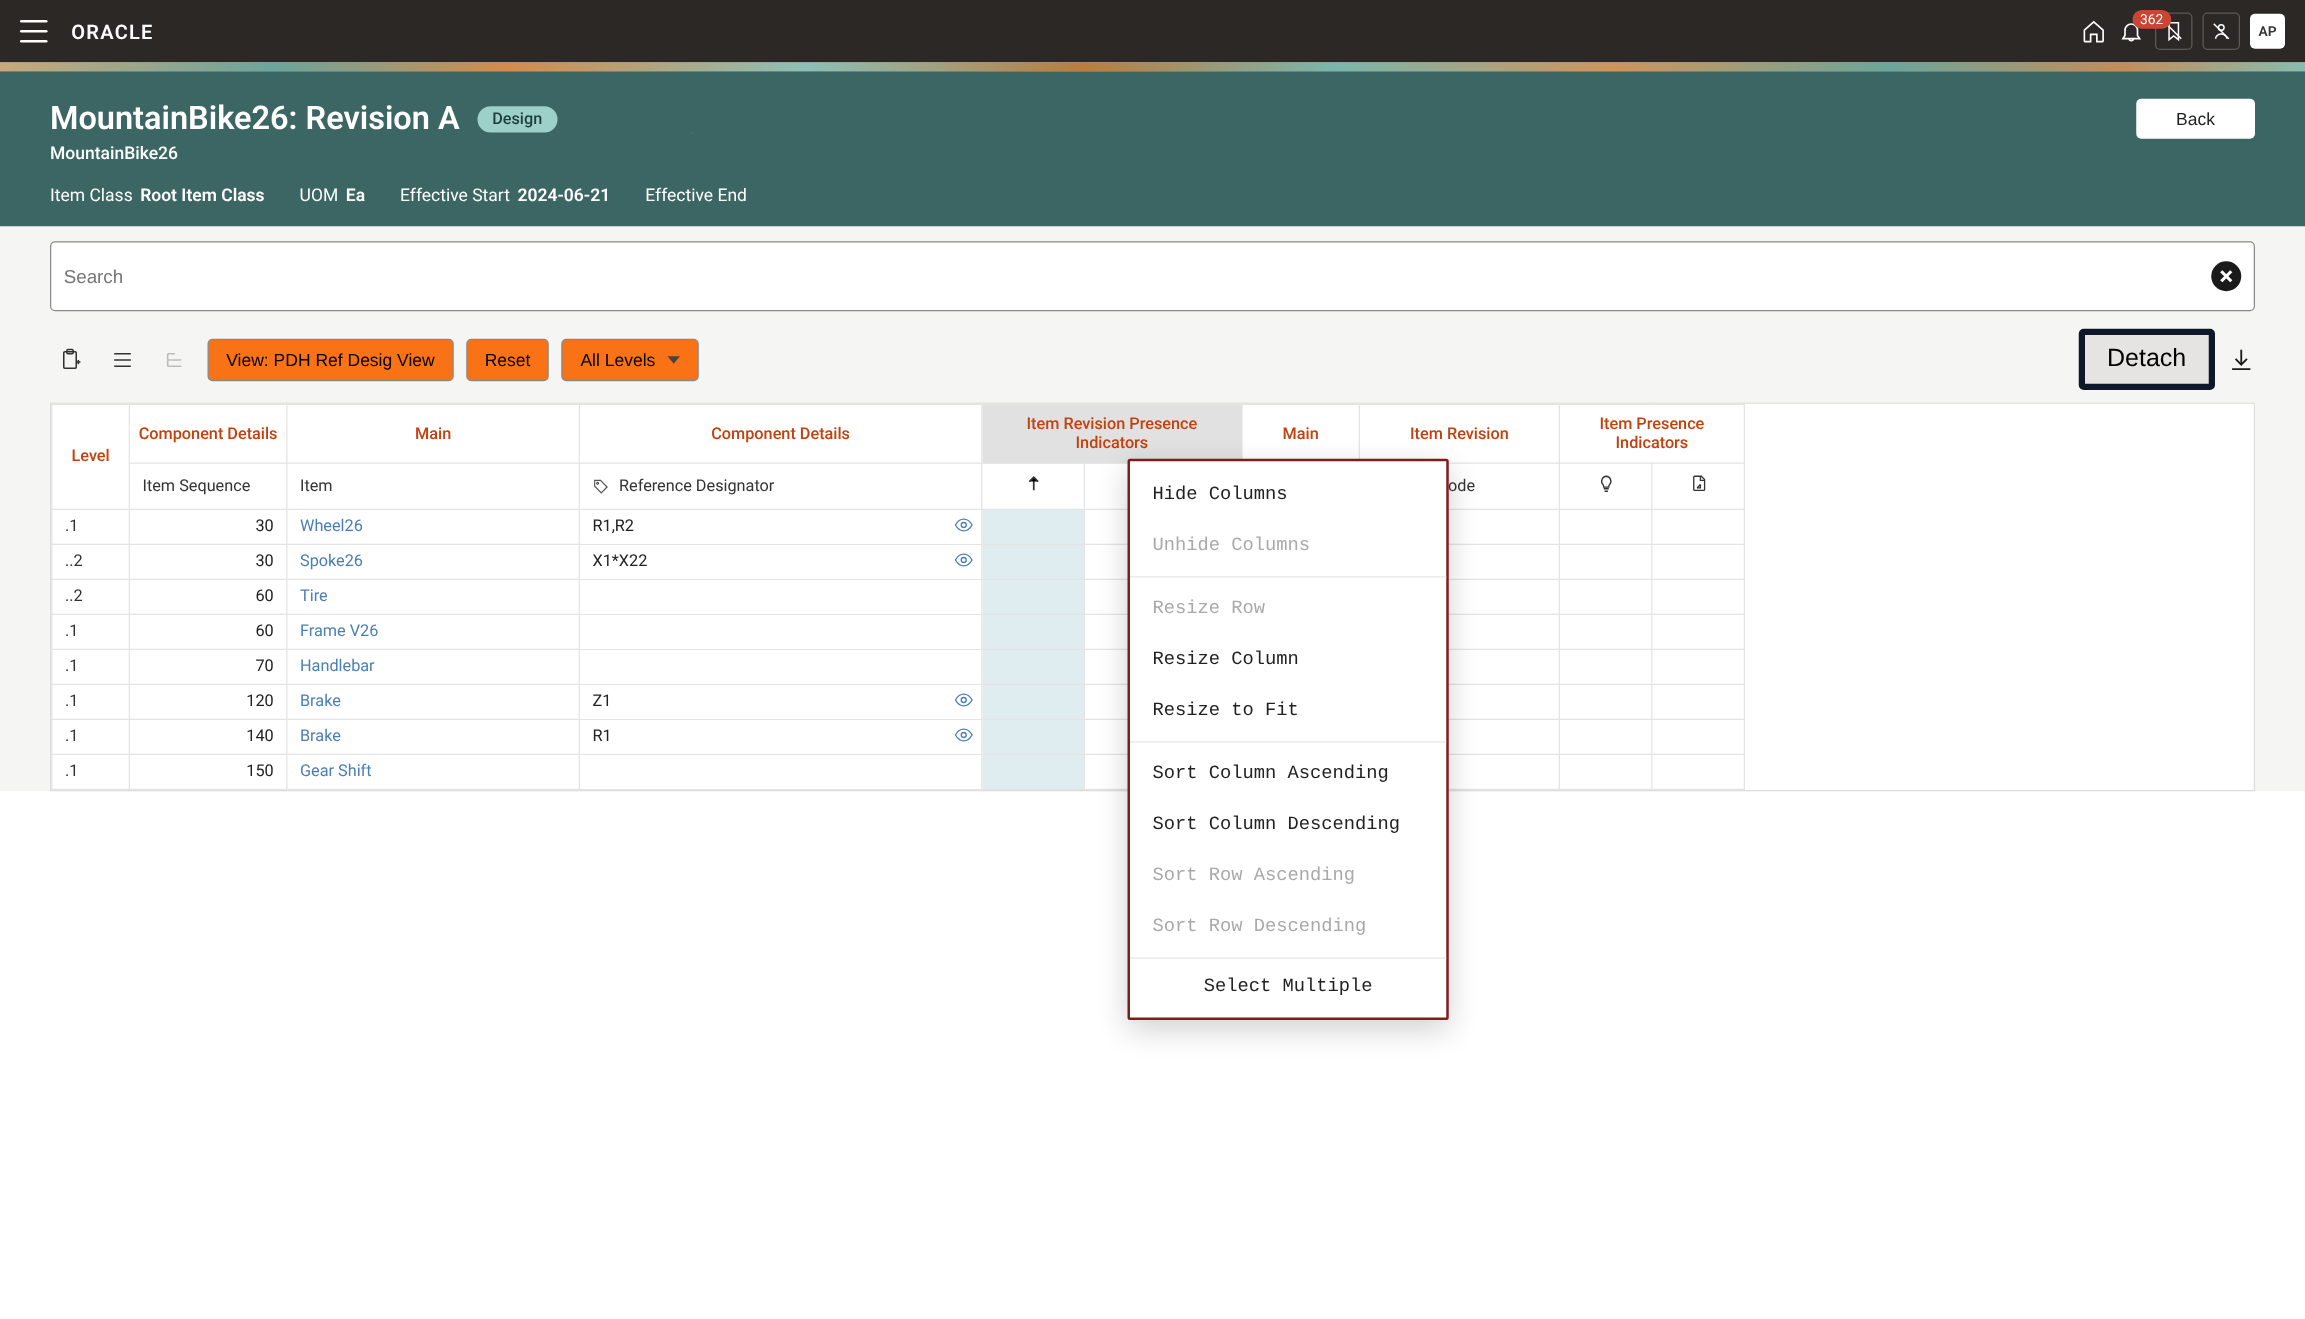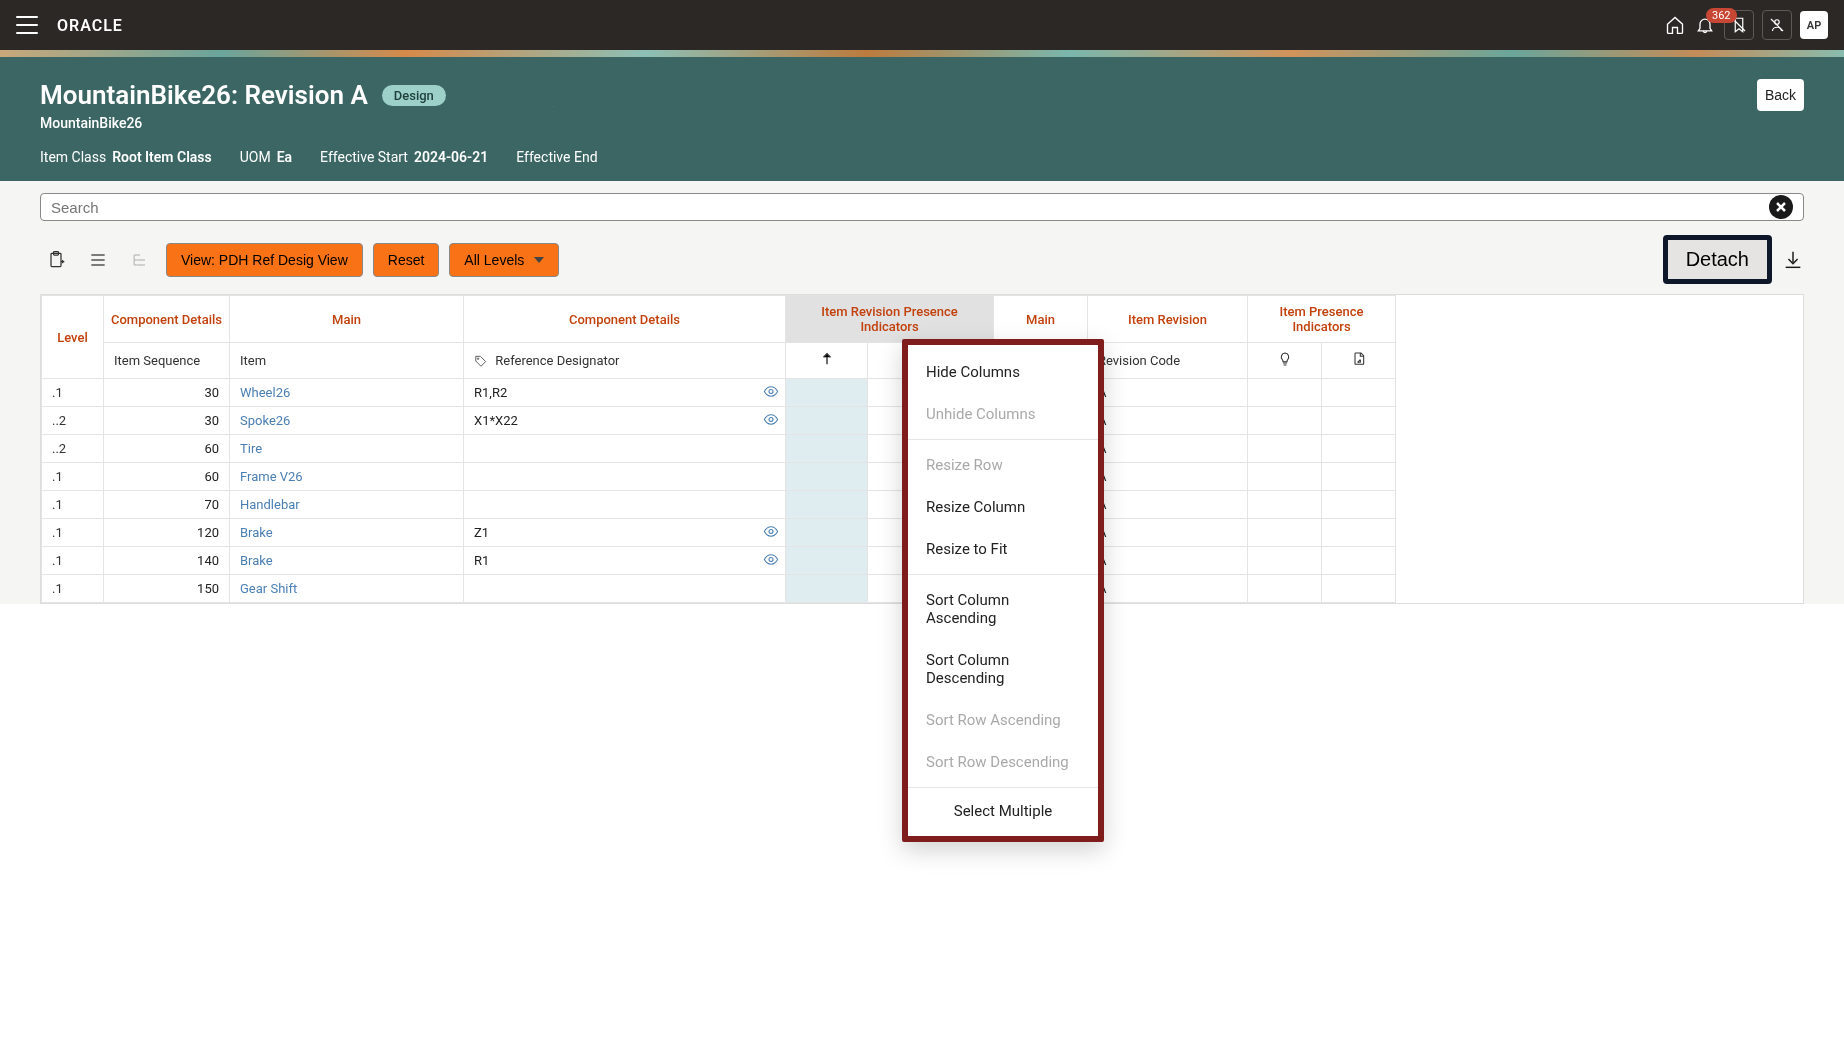--- a/index.html
+++ b/index.html
@@ -21,31 +21,31 @@
   .nav-right { display:flex; align-items:center; gap:8px;}
 
   
   .deco-strip { height: 7px; background: linear-gradient(90deg,#c9a87a 0%,#6aa59c 12%,#d68a4a 22%,#8cc0b6 35%,#bc7b3d 47%,#7ab7ad 58%,#d1935a 70%,#6aa69b 82%,#c48c58 92%,#88bcae 100%); }
 
   
   .page-header { background:#3b6663; background-image: radial-gradient(circle at 30% 40%, rgba(255,255,255,0.04) 0, rgba(255,255,255,0.04) 1px, transparent 1px); padding: 22px 40px 16px; color:#fff; position:relative;}
   .title-row { display:flex; align-items:center; gap:14px;}
   .title-text { font-size:26px; font-weight:600;}
   .design-chip { background:#9dd0c8; color:#1d3e3a; font-size:13px; padding:3px 12px; border-radius:12px; font-weight:500;}
-  .back-btn { margin-left:auto; background:#fff; color:#222; border:none; border-radius:4px; padding:8px 8px; font-size:14px; cursor:pointer;}
+  .back-btn { margin-left:auto; background:#fff; color:#222; border:none; border-radius:4px; padding:8px 32px; font-size:14px; cursor:pointer;}
   .subtitle { font-size:14px; margin-top:4px; font-weight:500;}
   .meta-row { display:flex; gap:28px; margin-top:18px; font-size:14px;}
   .meta-kv { display:flex; gap:6px;}
   .meta-k {}
   .meta-v { font-weight:600;}
 
   
   .body-wrap { padding: 12px 40px 0; background:#f5f5f3;}
   
-  .search-bar { display:flex; align-items:center; border:1px solid #8a8a88; border-radius:4px; background:#fff; height:28px; padding:0 10px;}
+  .search-bar { display:flex; align-items:center; border:1px solid #8a8a88; border-radius:4px; background:#fff; height:56px; padding:0 10px;}
   .search-bar input { flex:1; border:none; outline:none; font-size:15px; color:#555; background:transparent;}
   .clear-btn { width:24px; height:24px; border-radius:50%; background:#1a1a1a; display:flex; align-items:center; justify-content:center; cursor:pointer;}
   .clear-btn svg { width:12px; height:12px; stroke:#fff; stroke-width:2.5; }
 
   
   .toolbar { display:flex; align-items:center; gap:10px; margin:14px 0 10px;}
   .tool-icon-btn { width:32px; height:34px; display:flex; align-items:center; justify-content:center; cursor:pointer; border-radius:4px;}
   .tool-icon-btn svg { width:20px; height:20px; stroke:#333; fill:none; stroke-width:1.5;}
   .tool-icon-btn.disabled svg { stroke:#bbb; }
   .btn { border:1px solid #888; background:#f97316; border-radius:4px; padding:8px 14px; font-size:14px; cursor:pointer; display:flex; align-items:center; gap:8px;}
@@ -74,21 +74,21 @@
   tr.data-row td.level-cell { color:#333; padding-left:10px; }
   .eye-icon { width:16px; height:16px; stroke:#4b7fb3; fill:none; stroke-width:1.6;}
   td.ref-cell { position:relative;}
   td.ref-cell .eye-wrap { position:absolute; right:6px; top:50%; transform:translateY(-50%);}
   td.shaded { background:#e0edf0 !important;}
   
   .arrow-up { display:inline-block; }
   .arrow-up svg { width:12px; height:14px; stroke:#333; stroke-width:1.6;}
 
   
-  .context-menu { position:absolute; top:44px; left:861px; width:202px; background:#fff; border:6px solid #7f1d1d; border-radius:2px; box-shadow:0 8px 24px rgba(0,0,0,0.18); z-index:50; padding:6px 0;}
+  .context-menu { position:absolute; top:44px; left:861px; width:257px; background:#fff; border:2px solid #7f1d1d; border-radius:2px; box-shadow:0 8px 24px rgba(0,0,0,0.18); z-index:50; padding:6px 0;font-family:Liberation Mono, monospace;}
   .cm-item { padding:12px 18px; font-size:15px; color:#222; cursor:pointer;}
   .cm-item.disabled { color:#a9a9a9; cursor:default;}
   .cm-divider { height:1px; background:#e6e6e6; margin:4px 0;}
   .cm-footer { text-align:center; padding:14px 0 10px; font-size:15px; border-top:1px solid #e6e6e6; margin-top:4px; cursor:pointer;}
 
   
   .col-level { width:62px;}
   .col-seq { width:126px;}
   .col-item { width:234px;}
   .col-ref { width:322px;}

